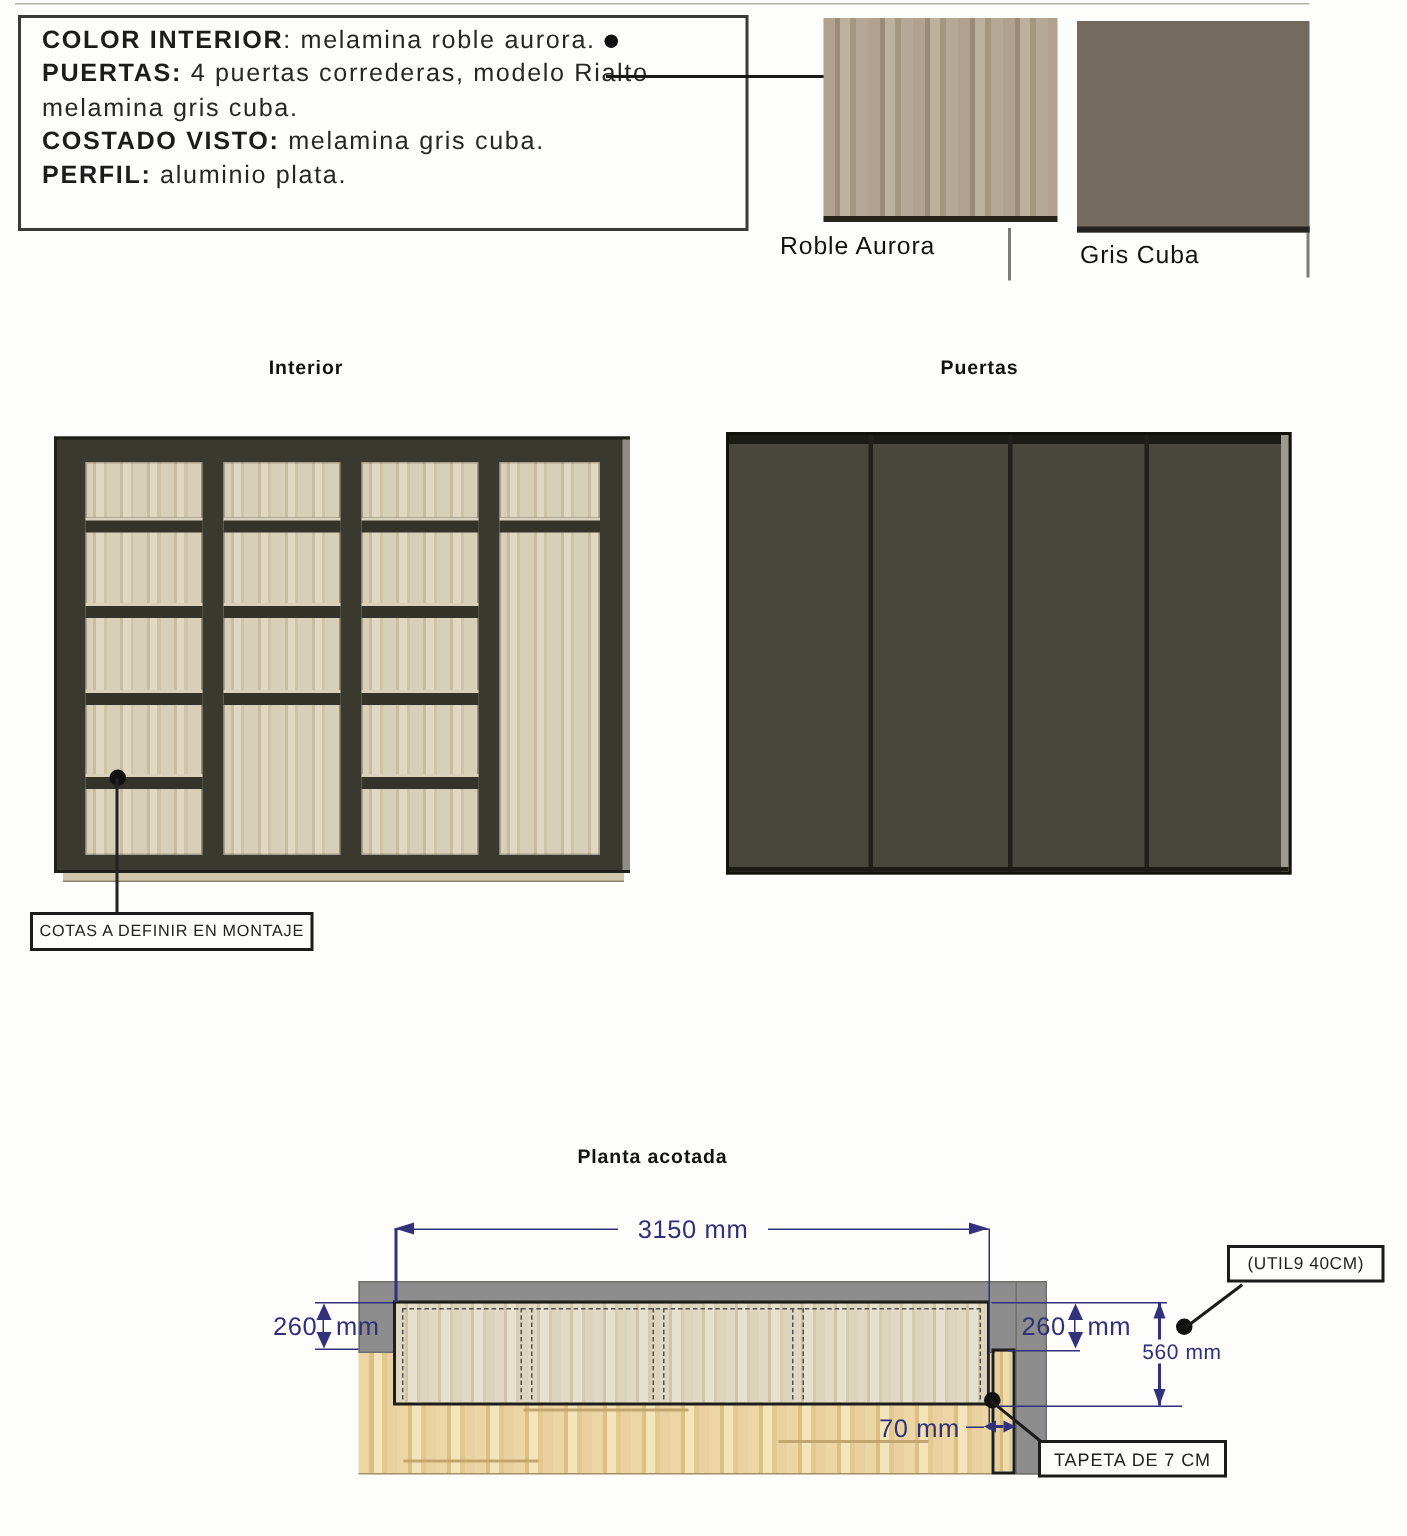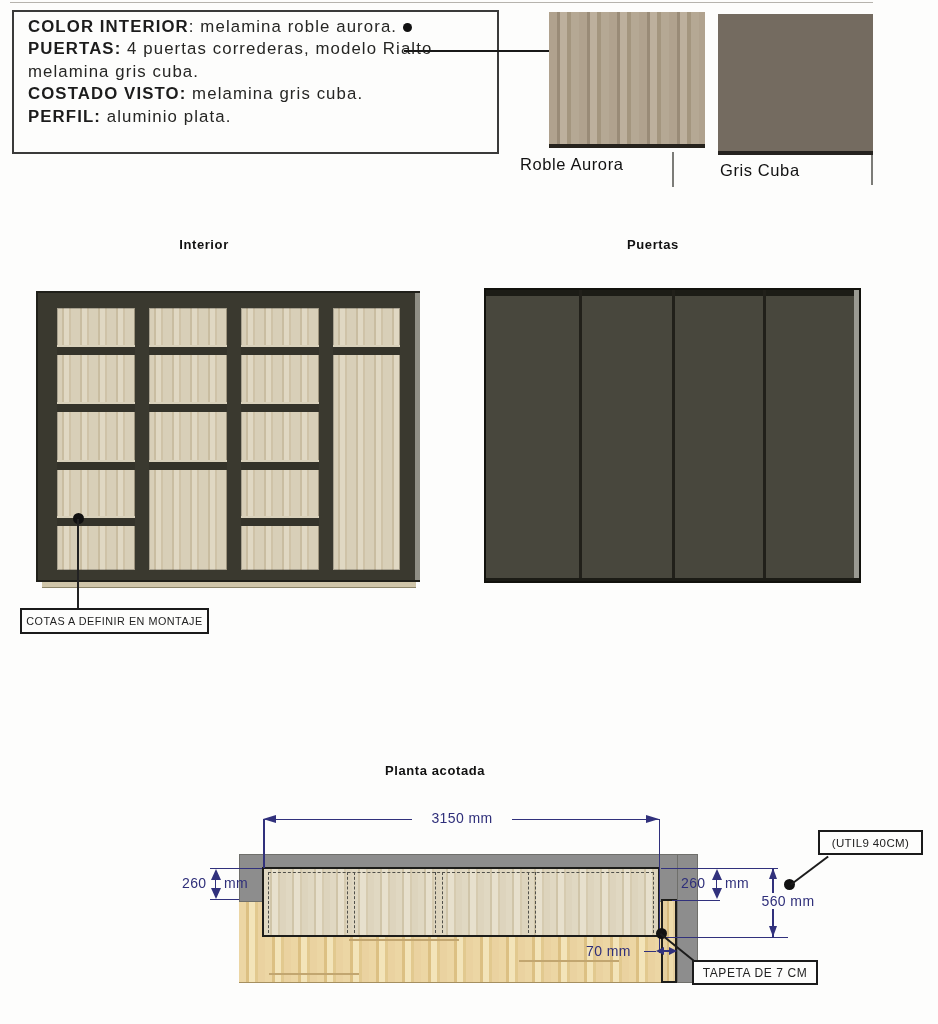--- a/index.html
+++ b/index.html
@@ -76,21 +76,21 @@
   .floor-joint{height:1.5px;background:#c2a670;}
   .plan-cabinet{left:262px;top:867px;width:398px;height:70px;border:2px solid #1d1d1a;
     background:repeating-linear-gradient(90deg,#e0d8c2 0 6px,#d0c5a9 6px 8px,#e7e0cd 8px 14px,#d6cbb0 14px 16px,#ddd4bd 16px 22px);}
   .dash-h{left:4px;right:4px;top:3px;height:0;border-top:1.5px dashed #50504a;}
   .dash-v{top:3px;height:61px;width:0;border-left:1.5px dashed #50504a;}
   .tapeta{left:661px;top:899px;width:16px;height:84px;border:2px solid #1d1d1a;
     background:repeating-linear-gradient(90deg,#e5cf9e 0 4px,#d6ba7e 4px 6px,#eedcab 6px 10px);}
 
   
   .dimline{background:var(--navy);}
-  .dim-text{color:#2f2f7a;font-size:14px;letter-spacing:.4px;}
+  .dim-text{color:#2f2f7a;font-size:17px;letter-spacing:.4px;}
   .dim-label-bg{background:var(--page);text-align:center;}
   .tri{width:0;height:0;}
   .tri-left{border-top:4px solid transparent;border-bottom:4px solid transparent;border-right:13px solid var(--navy);}
   .tri-right{border-top:4px solid transparent;border-bottom:4px solid transparent;border-left:13px solid var(--navy);}
   .tri-up{border-left:4.5px solid transparent;border-right:4.5px solid transparent;border-bottom:11px solid var(--navy);}
   .tri-down{border-left:4.5px solid transparent;border-right:4.5px solid transparent;border-top:11px solid var(--navy);}
   .bowtie-v{width:11px;display:flex;flex-direction:column;align-items:center;}
   .bowtie-v .t{border-left:5.5px solid transparent;border-right:5.5px solid transparent;width:0;height:0;}
   .bowtie-v .t.up{border-bottom:11px solid var(--navy);}
   .bowtie-v .t.dn{border-top:11px solid var(--navy);}

